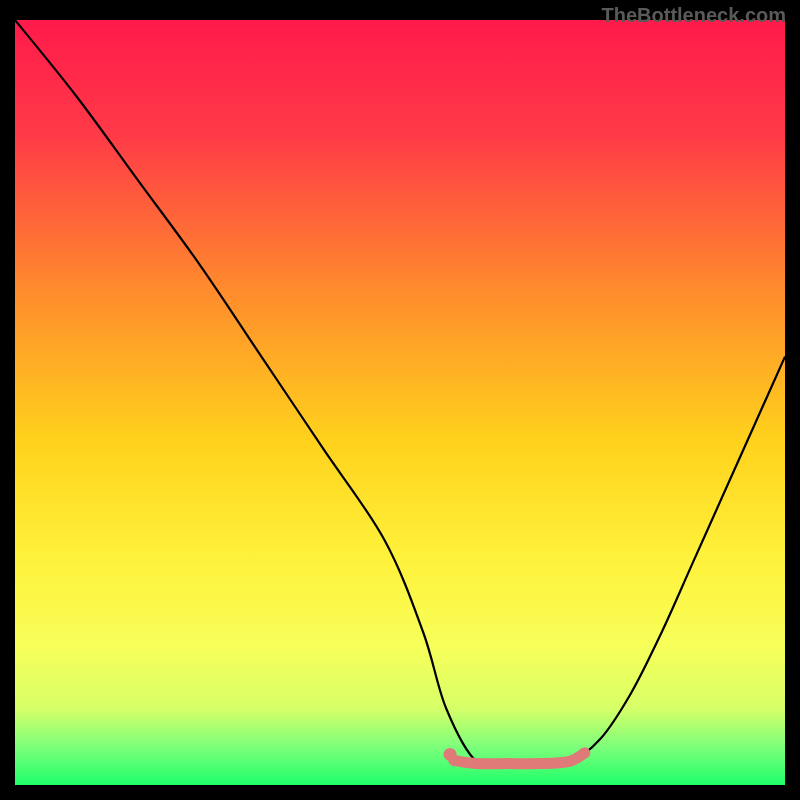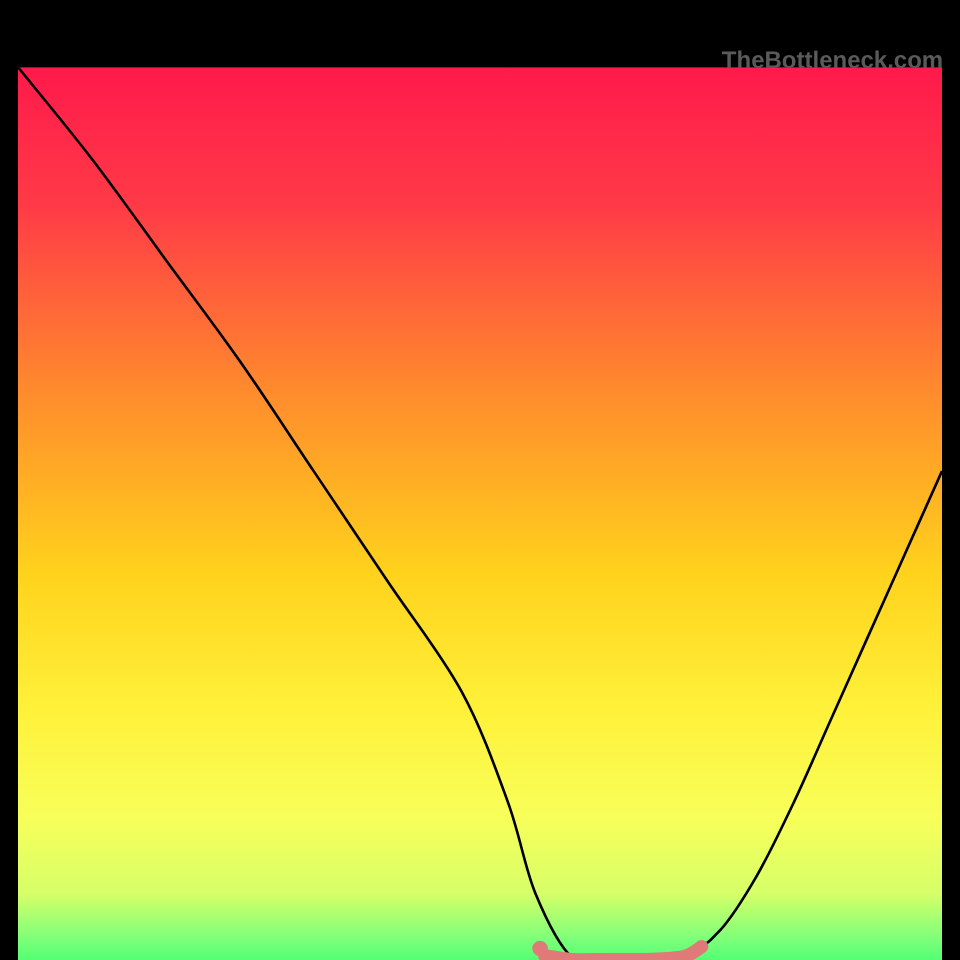--- a/index.html
+++ b/index.html
@@ -9,21 +9,20 @@
     height: 800px;
     background: #000;
     font-family: Arial, Helvetica, sans-serif;
     overflow: hidden;
   }
   .stage {
     position: relative;
     width: 800px;
     height: 582px;
     background: #000;
-    margin-top: 36px;
   }
   .watermark {
     position: absolute;
     top: 4px;
     right: 14px;
     color: #5a5a5a;
     font-size: 20px;
     font-weight: 600;
     z-index: 10;
     user-select: none;

